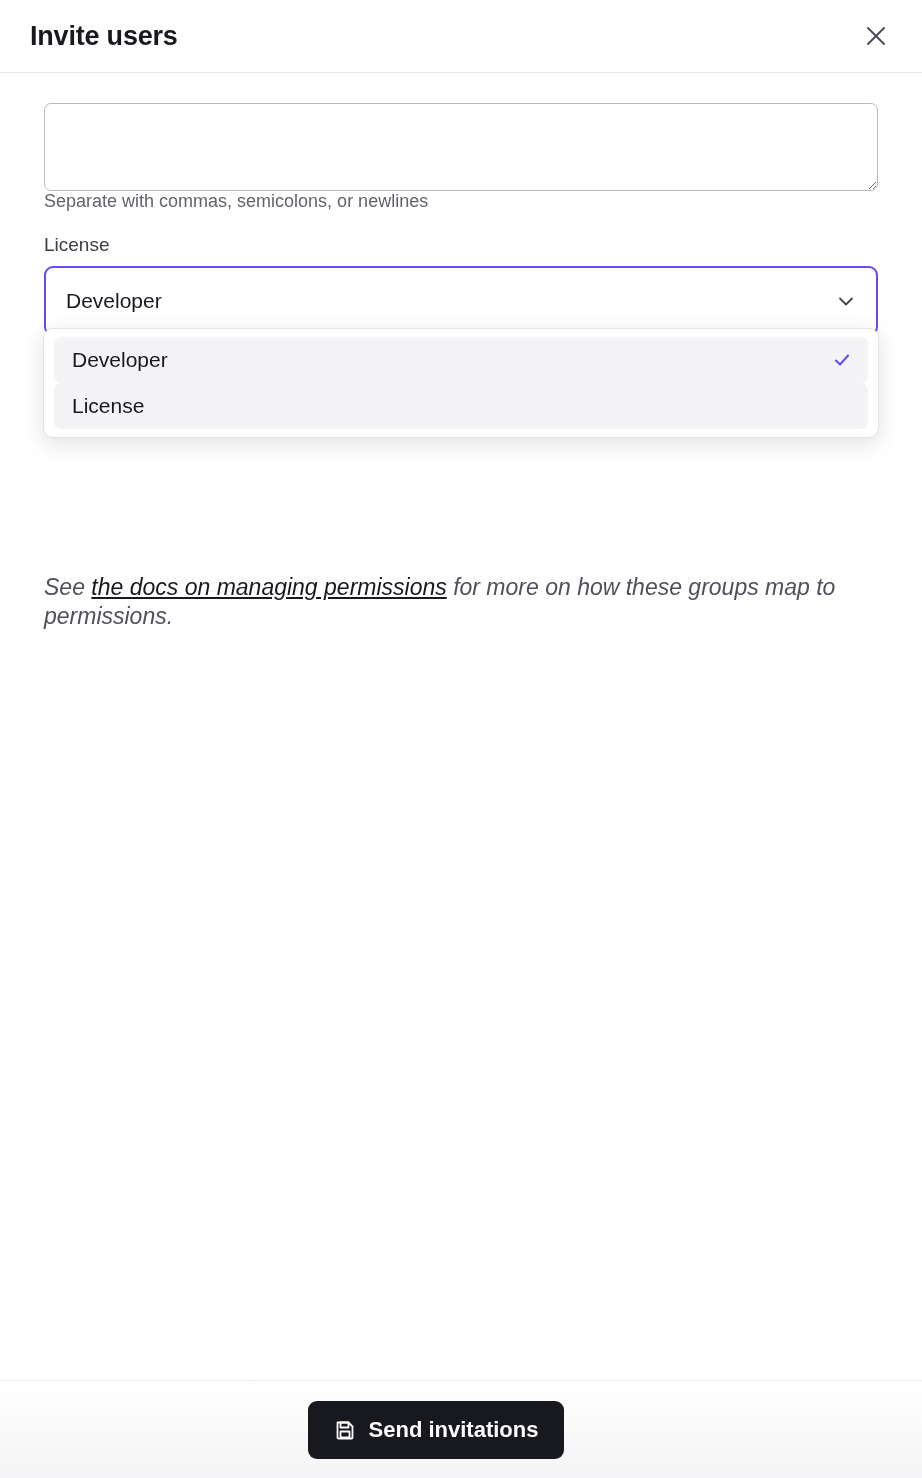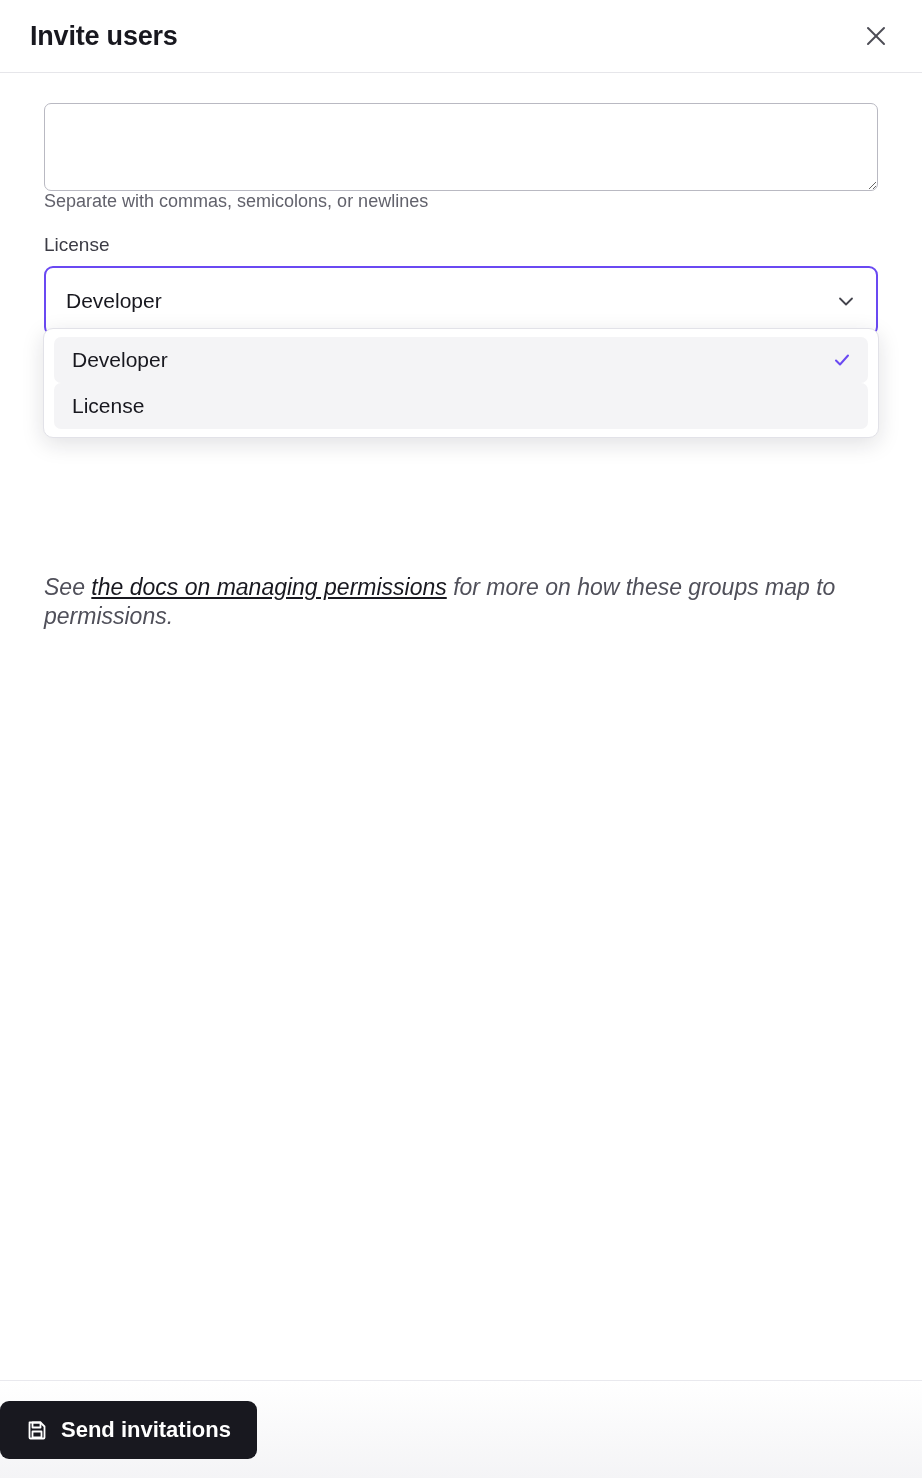--- a/index.html
+++ b/index.html
@@ -164,21 +164,21 @@
   }
 
   
   .modal-footer {
     height: 98px;
     min-height: 98px;
     border-top: 1px solid #e9e9ee;
     background: linear-gradient(180deg, #ffffff 0%, #f4f4f6 100%);
     display: flex;
     align-items: center;
-    justify-content: flex-start;
+    justify-content: center;
     padding: 0 50px 0 0;
   }
   .primary-btn {
     display: flex;
     align-items: center;
     gap: 13px;
     background: #18181f;
     color: #ffffff;
     border: none;
     border-radius: 9px;

